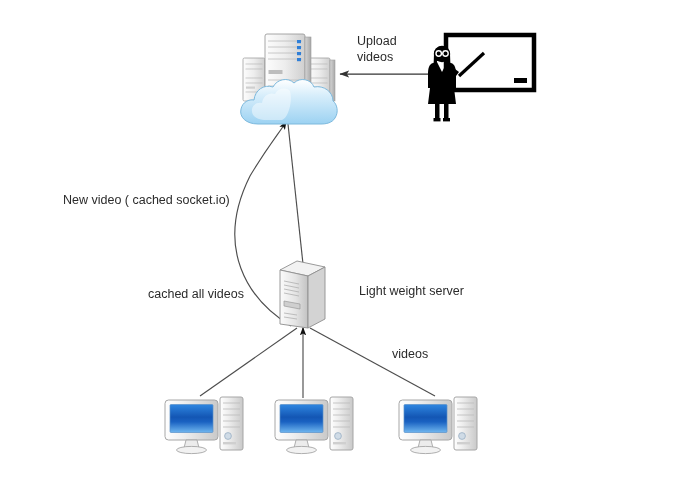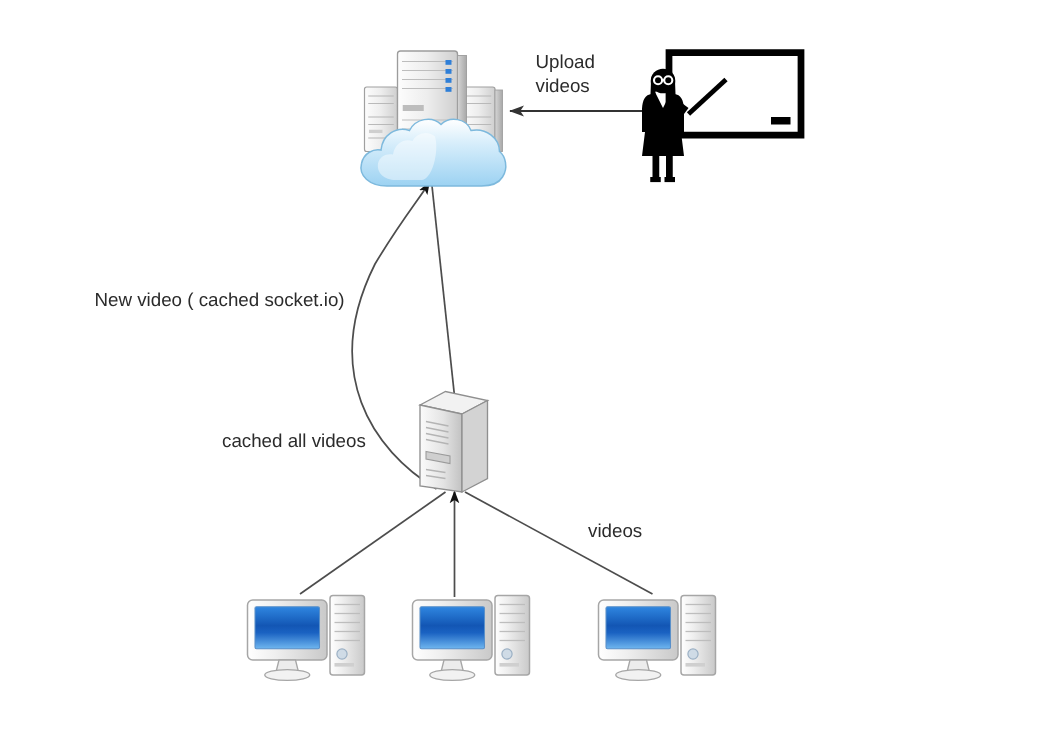--- a/index.html
+++ b/index.html
@@ -268,15 +268,16 @@
         <circle cx="66" cy="40" r="3.4" fill="#cfdbe6" stroke="#9bb0c4" stroke-width="0.8"></circle>
         <rect x="61" y="46" width="13" height="2.4" fill="#cfcfcf"></rect>
       </g>
     </svg>
   </div>
 
   <div class="lbl" style="left:357px;top:33px;">Upload
 videos</div>
   <div class="lbl" style="left:63px;top:192px;">New video ( cached socket.io)</div>
   <div class="lbl" style="left:148px;top:286px;">cached all videos</div>
+  <div class="lbl" style="left:359px;top:283px;">Light weight server</div>
   <div class="lbl" style="left:392px;top:346px;">videos</div>
 
 </div>
 
 </body></html>

